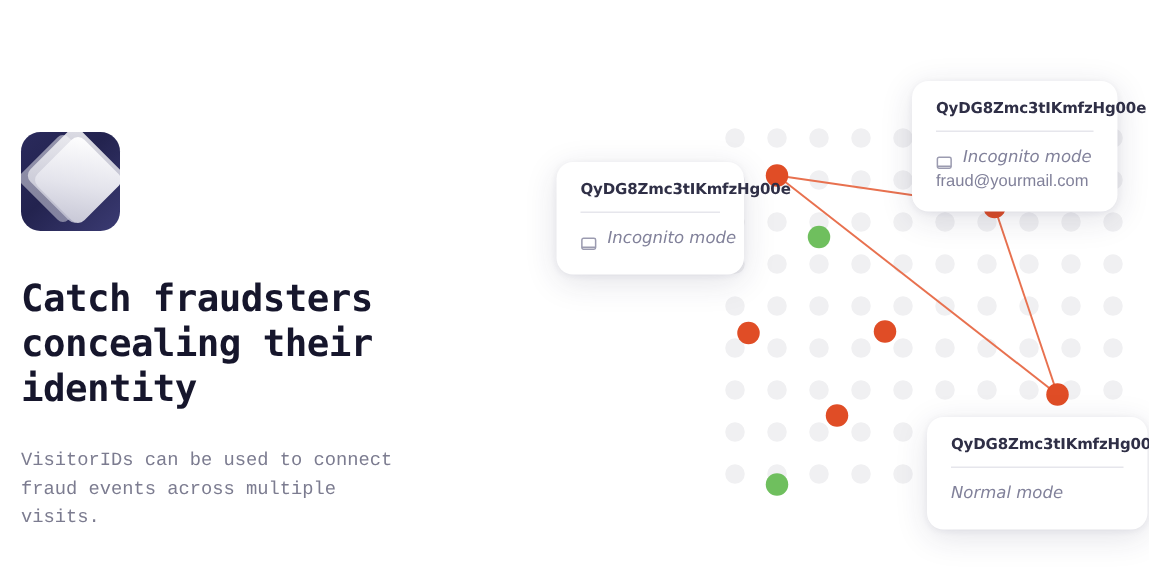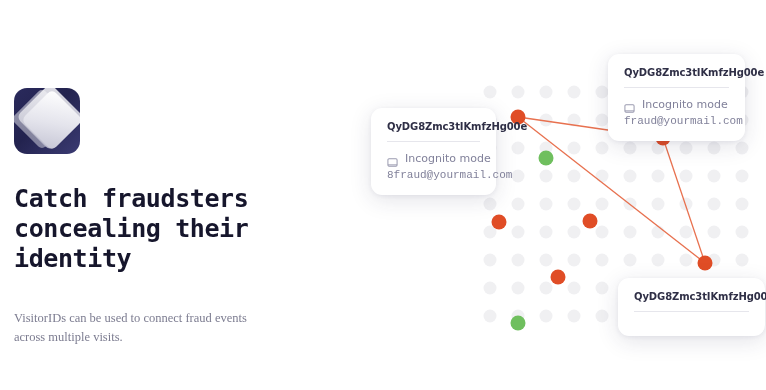--- a/index.html
+++ b/index.html
@@ -77,22 +77,22 @@
     font-family: "DejaVu Sans Mono", "Liberation Mono", monospace;
     font-weight: 700;
     font-size: 25px;
     line-height: 30px;
     letter-spacing: -0.4px;
     color: #16162c;
     width: 240px;
   }
 
   .subtext {
-    margin: 35px 0 0 0;
-    font-family: Liberation Serif, serif;
+    margin: 24px 0 0 0;
+    font-family: Liberation Mono, monospace;
     font-size: 12.5px;
     line-height: 19px;
     color: #7c7c90;
     width: 250px;
   }
 
   
   .viz {
     position: absolute;
     left: 470px;
@@ -156,35 +156,36 @@
   .card-rule {
     margin: 9px 0 10px 0;
     height: 1px;
     background: #e6e6ec;
   }
   .card-mode-row {
     display: flex;
     align-items: center;
     gap: 7px;
     margin-bottom: 4px;
+    font-style: italic;
   }
   .mode-icon {
     display: inline-block;
     width: 11px;
     height: 11px;
     flex: 0 0 auto;
   }
   .card-mode {
     font-family: "DejaVu Sans", "Liberation Sans", sans-serif;
     font-size: 11px;
     color: #81819a;
     white-space: nowrap;
   }
   .card-email {
-    font-family: Liberation Mono, monospace;
+    font-family: Liberation Sans, sans-serif;
     font-size: 11px;
     color: #81819a;
     white-space: nowrap;
   }
 
   #card-left  { left: -99px; top: 68px;  width: 125px; }
   #card-top   { left: 138px; top: 14px;  width: 137px; }
   #card-bottom{ left: 148px; top: 238px; width: 147px; }
 </style>
 </head>
@@ -322,37 +323,39 @@
       <div class="card-rule"></div>
       <div class="card-mode-row">
         <span class="mode-icon">
           <svg viewBox="0 0 12 12" width="11" height="11">
             <rect x="1" y="2" width="10" height="8" rx="1.2" fill="none" stroke="#9b9bb0" stroke-width="1.1"></rect>
             <line x1="1" y1="8.6" x2="11" y2="8.6" stroke="#9b9bb0" stroke-width="1.1"></line>
           </svg>
         </span>
         <span class="card-mode">Incognito mode</span>
       </div>
-      <div class="card-email">8fraud@yourmail.com</div>
     </div>
 
     <div class="info-card" id="card-top">
       <div class="card-id">QyDG8Zmc3tIKmfzHg00e</div>
       <div class="card-rule"></div>
       <div class="card-mode-row">
         <span class="mode-icon">
           <svg viewBox="0 0 12 12" width="11" height="11">
             <rect x="1" y="2" width="10" height="8" rx="1.2" fill="none" stroke="#9b9bb0" stroke-width="1.1"></rect>
             <line x1="1" y1="8.6" x2="11" y2="8.6" stroke="#9b9bb0" stroke-width="1.1"></line>
           </svg>
         </span>
         <span class="card-mode">Incognito mode</span>
       </div>
       <div class="card-email">fraud@yourmail.com</div>
     </div>
 
     <div class="info-card" id="card-bottom">
       <div class="card-id">QyDG8Zmc3tIKmfzHg00e</div>
       <div class="card-rule"></div>
+      <div class="card-mode-row">
+        <span class="card-mode">Normal mode</span>
+      </div>
     </div>
 
   </div>
 </div>
 
 </body></html>

